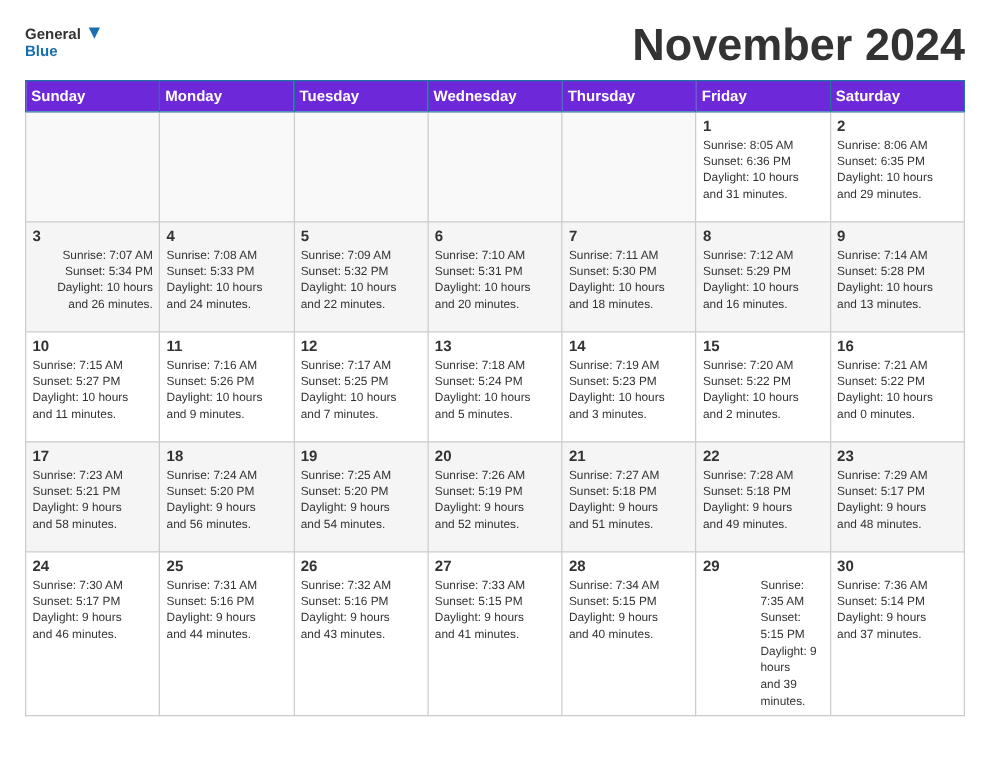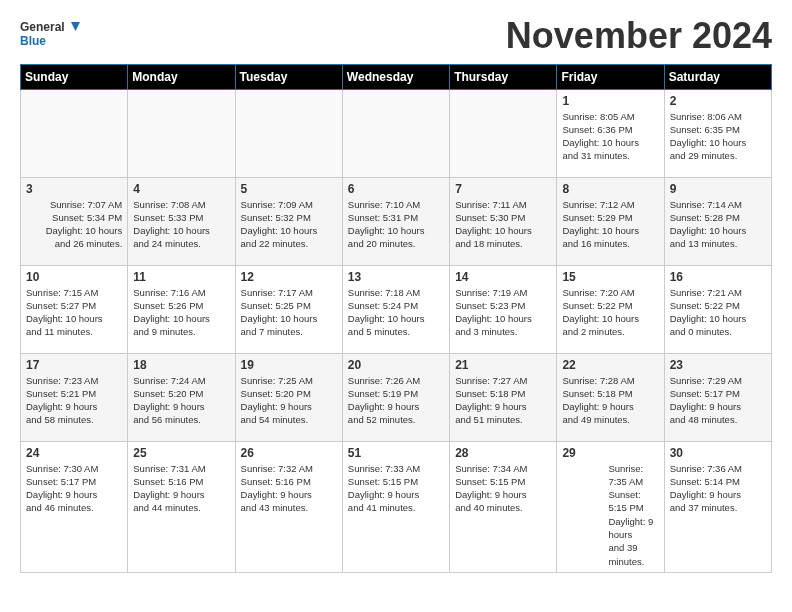--- a/index.html
+++ b/index.html
@@ -41,21 +41,21 @@
       font-size: 15px;
       color: #555;
       font-style: italic;
     }
     .calendar {
       width: 100%;
       border-collapse: collapse;
       table-layout: fixed;
     }
     .calendar th {
-      background-color: #000000;
+      background-color: #6d28d9;
       color: #fff;
       font-size: 12px;
       font-weight: bold;
       padding: 5px 4px;
       text-align: left;
       border: 1px solid #2471a3;
     }
     .calendar td {
       border: 1px solid #ccc;
       vertical-align: top;
@@ -305,21 +305,21 @@
 and 44 minutes.</div>
           </td>
           <td>
             <div class="day-number">26</div>
             <div class="day-info" style="white-space: pre-line;">Sunrise: 7:32 AM
 Sunset: 5:16 PM
 Daylight: 9 hours
 and 43 minutes.</div>
           </td>
           <td>
-            <div class="day-number">51</div>
+            <div class="day-number">27</div>
             <div class="day-info" style="white-space: pre-line;">Sunrise: 7:33 AM
 Sunset: 5:15 PM
 Daylight: 9 hours
 and 41 minutes.</div>
           </td>
           <td>
             <div class="day-number">28</div>
             <div class="day-info" style="white-space: pre-line;">Sunrise: 7:34 AM
 Sunset: 5:15 PM
 Daylight: 9 hours

